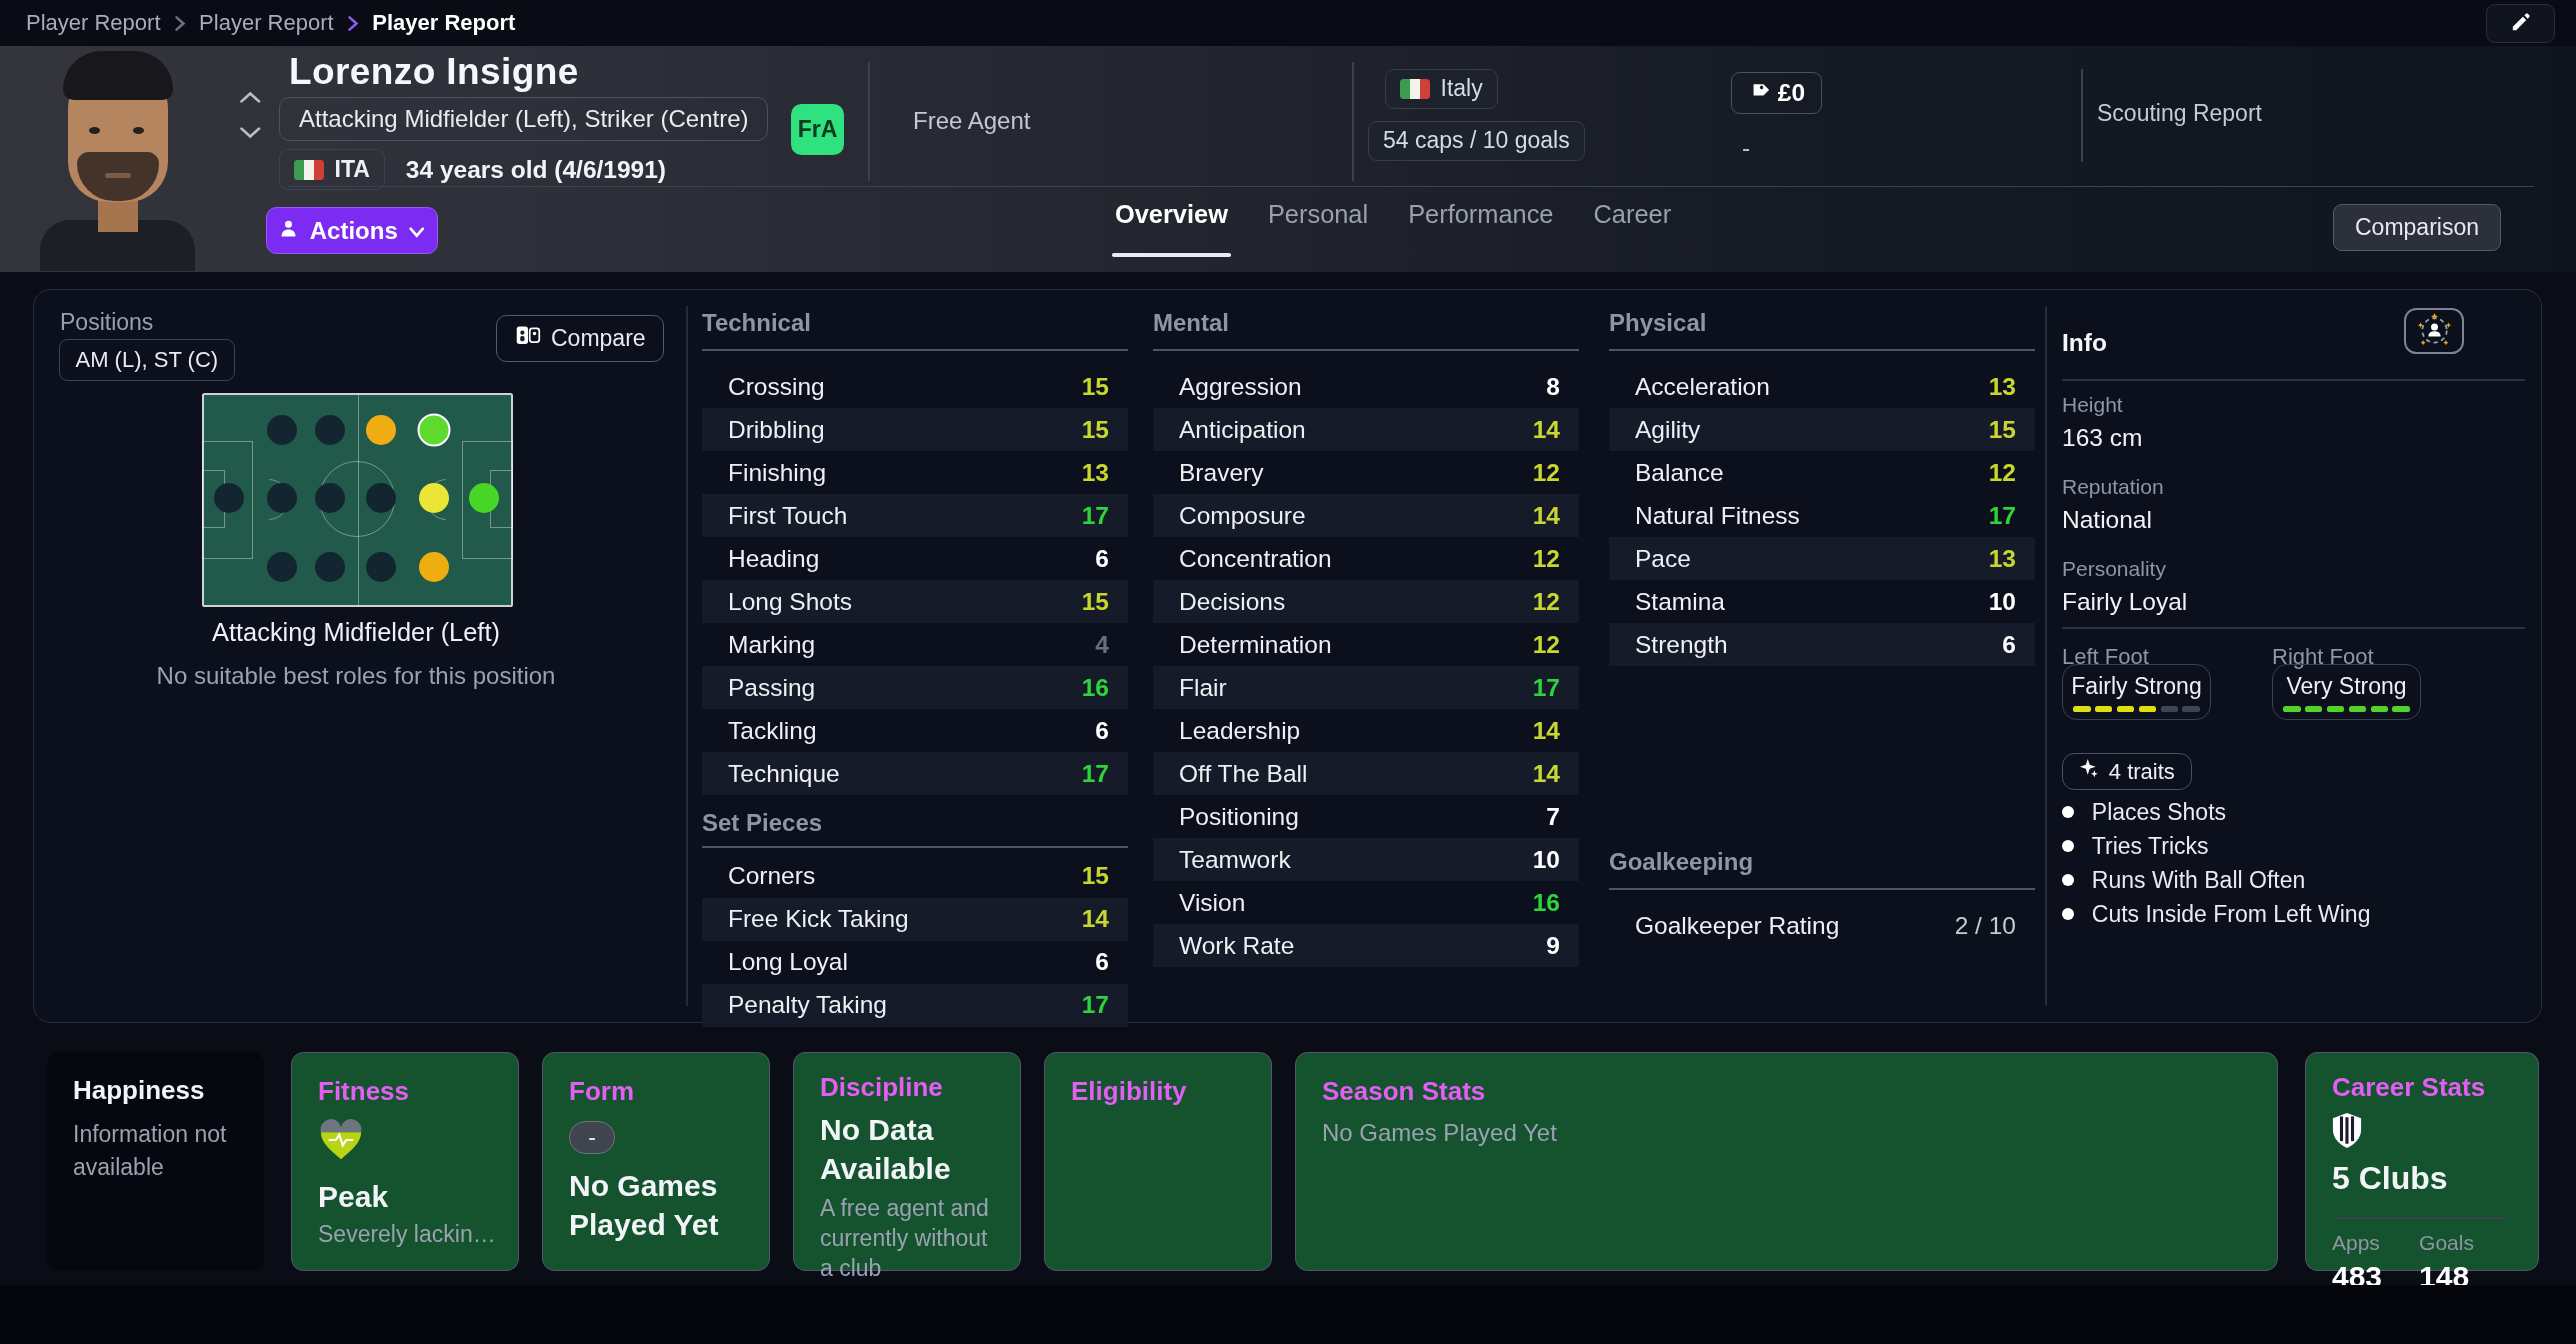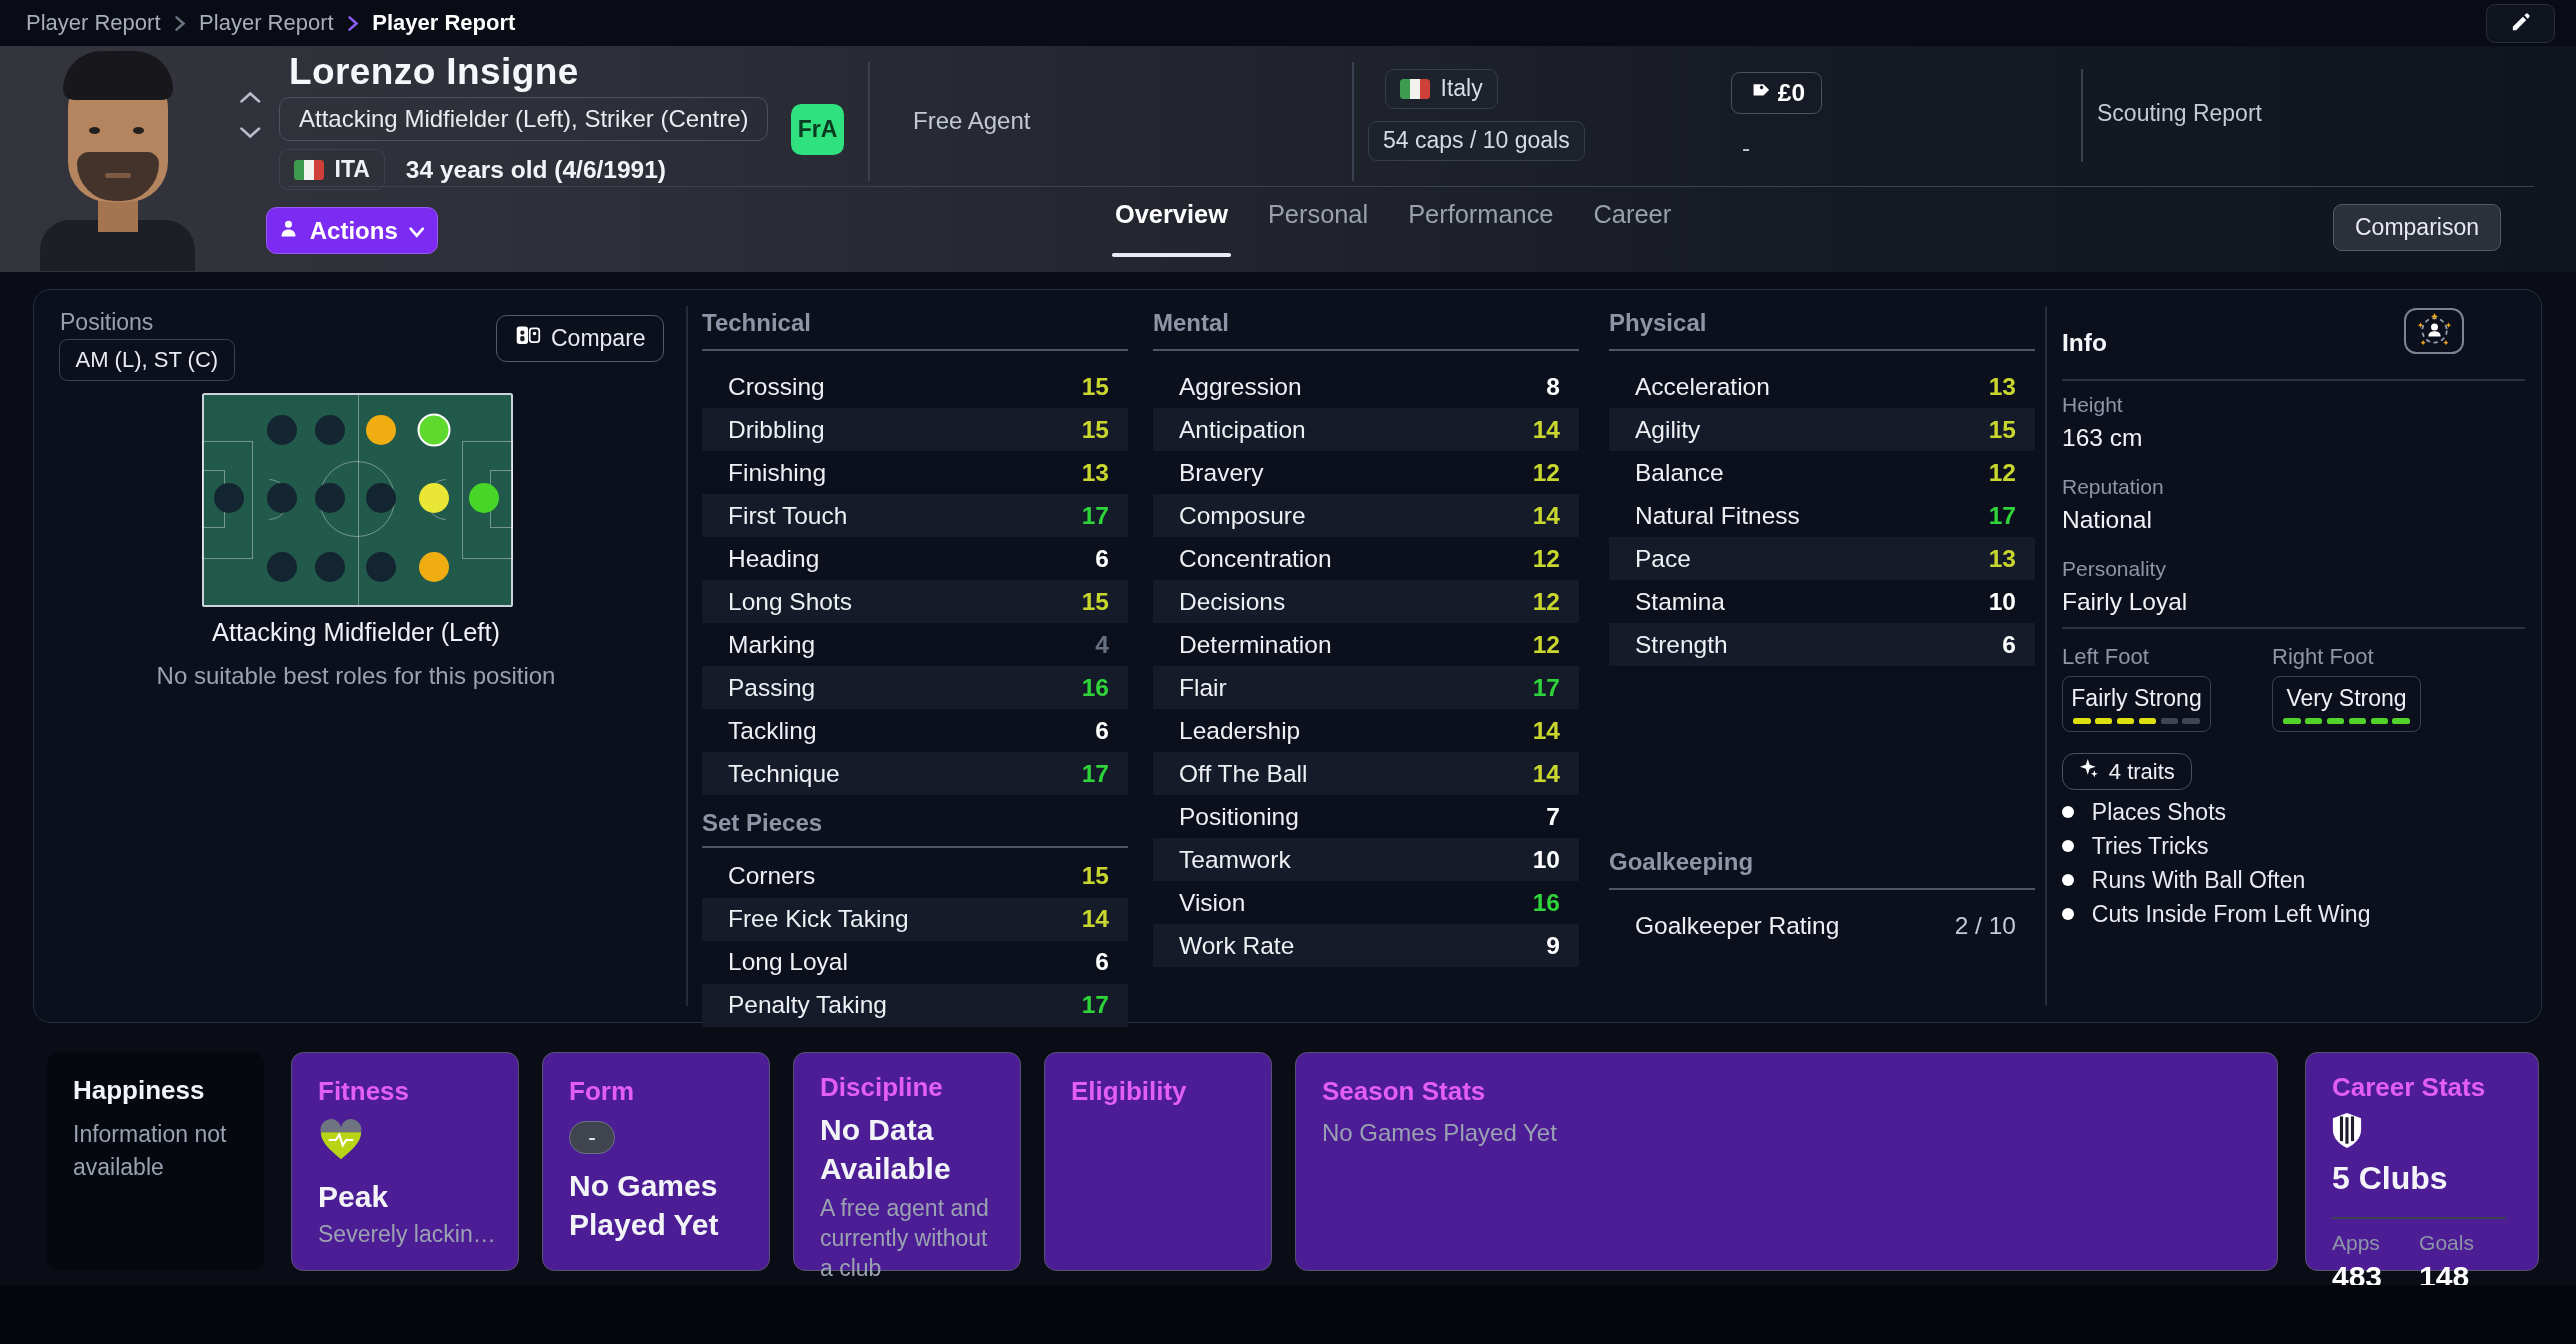--- a/index.html
+++ b/index.html
@@ -97,37 +97,37 @@
   .inforow .lab{color:#eef0f4;} .inforow .val{color:#c5cad4;}
   
   .infotitle{position:absolute;left:2028px;top:39px;font-size:24.5px;font-weight:bold;color:#f4f6f9;}
   .scoutbtn{position:absolute;left:2370px;top:17.5px;width:60px;height:46px;border:2.6px solid #7c8494;
     border-radius:12.3px;display:flex;align-items:center;justify-content:center;cursor:pointer;box-sizing:border-box;}
   .inforule{position:absolute;left:2028px;width:463px;height:1.8px;background:#2c3444;}
   .infopairs{position:absolute;left:2028px;top:103px;}
   .ip-label{font-size:21px;color:#8d95a6;margin-bottom:7px;}
   .ip-value{font-size:24.5px;color:#f0f2f6;margin-bottom:23px;}
   .footlabel{position:absolute;top:354px;font-size:22px;color:#8d95a6;}
-  .footbox{position:absolute;top:386px;width:149px;border:1.8px solid #3a4252;border-radius:8px;
+  .footbox{position:absolute;top:374px;width:149px;border:1.8px solid #3a4252;border-radius:15px;
     padding:8px 0 7px 0;text-align:center;box-sizing:border-box;}
   .footbox .fb-t{font-size:23px;color:#eef0f4;}
   .segs{display:flex;justify-content:center;gap:4.4px;margin-top:6.1px;}
   .seg{width:17.5px;height:6.1px;border-radius:2.6px;}
   .seg.off{background:#3f4552;}
   .seg.yellow{background:#dde00e;}
   .seg.green{background:#52d32b;}
   .traitspill{position:absolute;left:2028px;top:463px;height:37px;border:1.8px solid #4a5160;border-radius:12.3px;
     display:flex;align-items:center;gap:8.8px;padding:0 16px;font-size:22px;color:#eef0f4;cursor:pointer;box-sizing:border-box;}
   .traits{position:absolute;left:2028px;top:505px;margin:0;padding:0;list-style:none;}
   .traits li{display:flex;align-items:center;gap:17.5px;height:34px;font-size:23px;color:#e8ebf1;}
   .traits li::before{content:"";width:12.3px;height:12.3px;border-radius:50%;background:#ffffff;flex:0 0 12.3px;}
   
   .card{position:absolute;top:1052px;height:219px;border-radius:12.3px;box-sizing:border-box;}
   .card.dark{background:#05080f;}
-  .card.purple{background:#4c1d95;border:1.8px solid #575471;}
+  .card.purple{background:#14532d;border:1.8px solid #575471;}
   .card h4{margin:0;font-size:26px;font-weight:bold;}
   .card .ct-white{color:#f2f4f8;} .card .ct-mag{color:#e35ef2;}
   .card .pad{padding:23px 26px;}
   .cardbody{font-size:23px;color:#9aa2b2;line-height:33px;margin-top:12.3px;}
   .bigline{font-size:30px;font-weight:bold;color:#f2f4f8;line-height:39px;margin-top:12.3px;}
   .formpill{margin-top:14px;width:46px;height:33px;background:#3f444e;border:1.8px solid #6d7483;border-radius:876px;
     display:flex;align-items:center;justify-content:center;font-size:23px;color:#e8ebf1;box-sizing:border-box;}
   .fitnote{font-size:23px;color:#9aa2b2;margin-top:5.3px;white-space:nowrap;overflow:hidden;text-overflow:ellipsis;width:180px;}
   .cs-div{height:1.8px;background:#3a4150;margin:19px 0 12.3px 0;width:174px;}
   .cs-cols{display:flex;gap:37px;}

